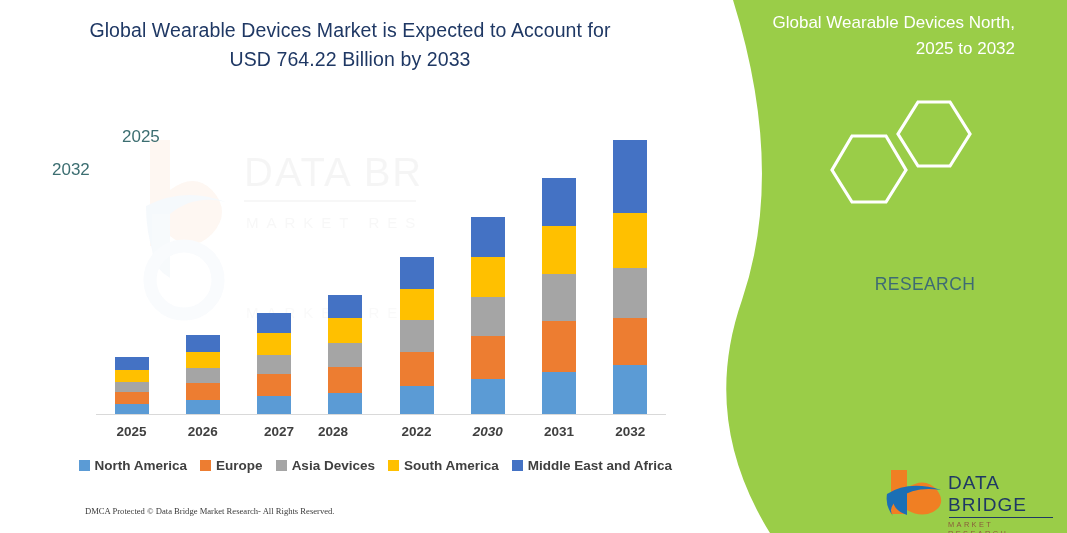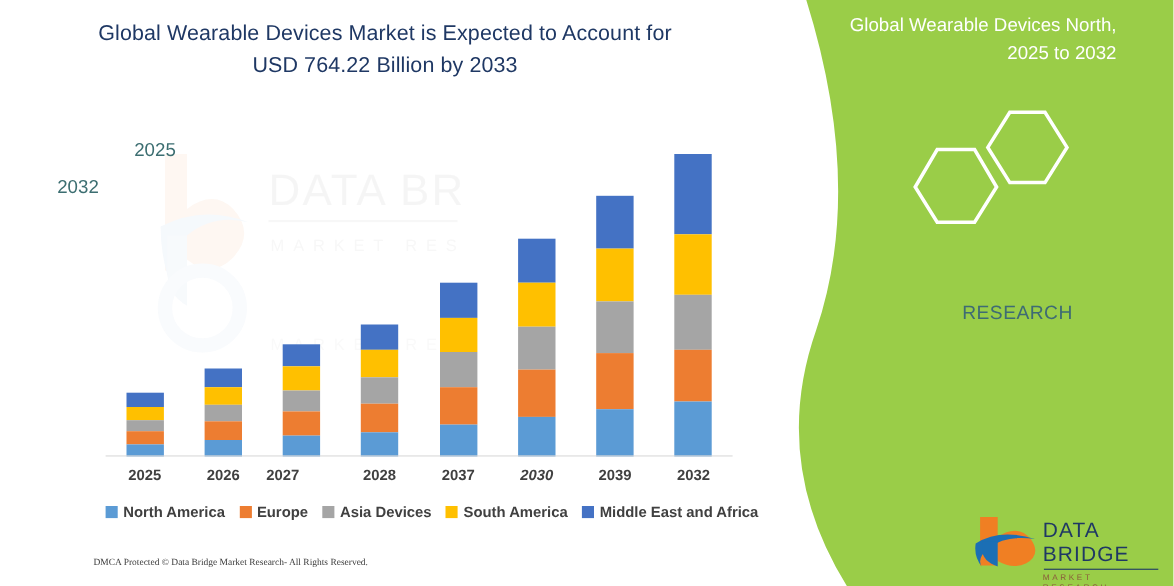--- a/index.html
+++ b/index.html
@@ -31,21 +31,21 @@
   .bar-group{position:absolute;bottom:0;width:34px;}
   .bar{position:absolute;left:0;width:34px;}
   .seg{width:34px;display:block;}
 
   .xlabels{position:absolute;left:96px;top:424px;width:570px;height:22px;}
   .xlabel{position:absolute;width:70px;text-align:center;font-size:13.5px;font-weight:bold;color:#404040;}
 
   
   .legend{
     position:absolute;left:96px;top:455px;width:576px;height:20px;
-    display:flex;align-items:center;justify-content:flex-start;gap:13px;
+    display:flex;align-items:center;justify-content:flex-end;gap:13px;
   }
   .legend-item{display:flex;align-items:center;gap:5px;}
   .legend-swatch{width:11px;height:11px;display:block;}
   .legend-label{font-size:13.5px;font-weight:bold;color:#404040;white-space:nowrap;}
 
   
   .footer{position:absolute;left:0;top:506px;width:700px;height:20px;}
   .footer-left{position:absolute;left:85px;top:0;font-size:8.6px;color:#3A3A3A;font-family:"Liberation Serif", serif;}
   .footer-right{position:absolute;left:428px;top:0;font-size:8.6px;color:#3A3A3A;font-family:"Liberation Serif", serif;}
 
@@ -171,25 +171,25 @@
             <div class="seg" title="Europe: 130.6" style="height: 47px; background: rgb(237, 125, 49);"></div>
             <div class="seg" title="North America: 139" style="height: 50px; background: rgb(91, 155, 213);"></div>
           </div>
         </div>
       </div>
     <div class="axis-line"></div>
 
     <div class="xlabels" id="xlabels">
         <div class="xlabel" style="left: 0.625px;">2025</div>
         <div class="xlabel" style="left: 71.875px;">2026</div>
-        <div class="xlabel" style="left: 126px;">2027</div>
-        <div class="xlabel" style="left: 214px;">2028</div>
-        <div class="xlabel" style="left: 285.625px;">2037</div>
+        <div class="xlabel" style="left: 148px;">2027</div>
+        <div class="xlabel" style="left: 202px;">2028</div>
+        <div class="xlabel" style="left: 285.625px;">2022</div>
         <div class="xlabel" style="left: 356.875px; font-style: italic;">2030</div>
-        <div class="xlabel" style="left: 428.125px;">2039</div>
+        <div class="xlabel" style="left: 428.125px;">2031</div>
         <div class="xlabel" style="left: 499.375px;">2032</div>
       </div>
 
     <div class="legend" id="legend">
         <div class="legend-item">
           <span class="legend-swatch" style="background: rgb(91, 155, 213);"></span>
           <span class="legend-label">North America</span>
         </div>
         <div class="legend-item">
           <span class="legend-swatch" style="background: rgb(237, 125, 49);"></span>

